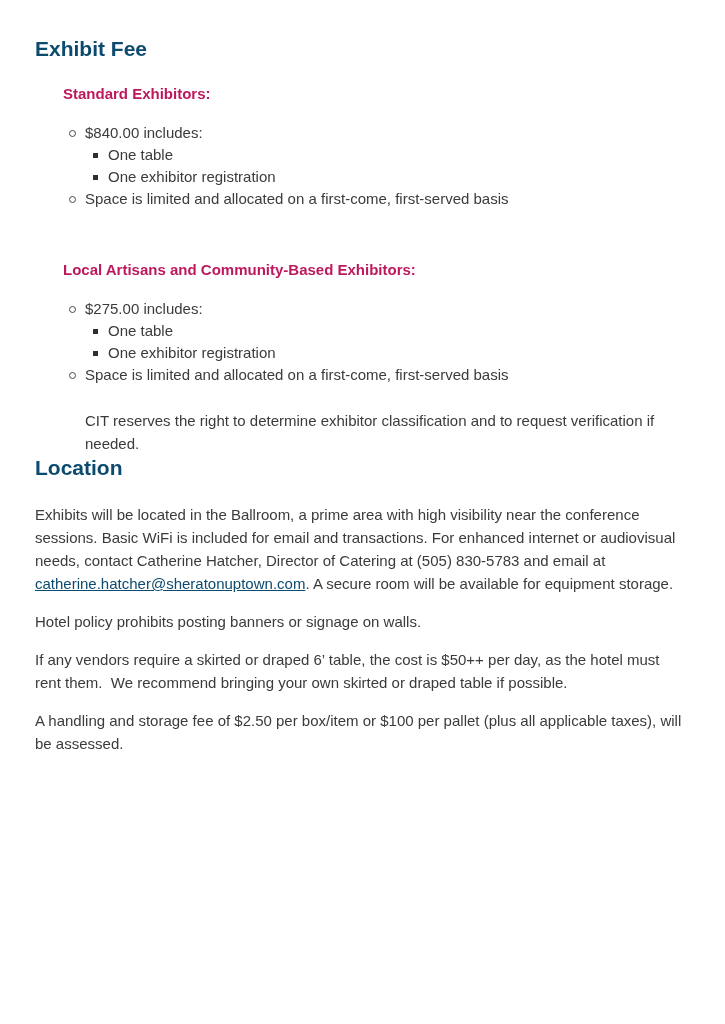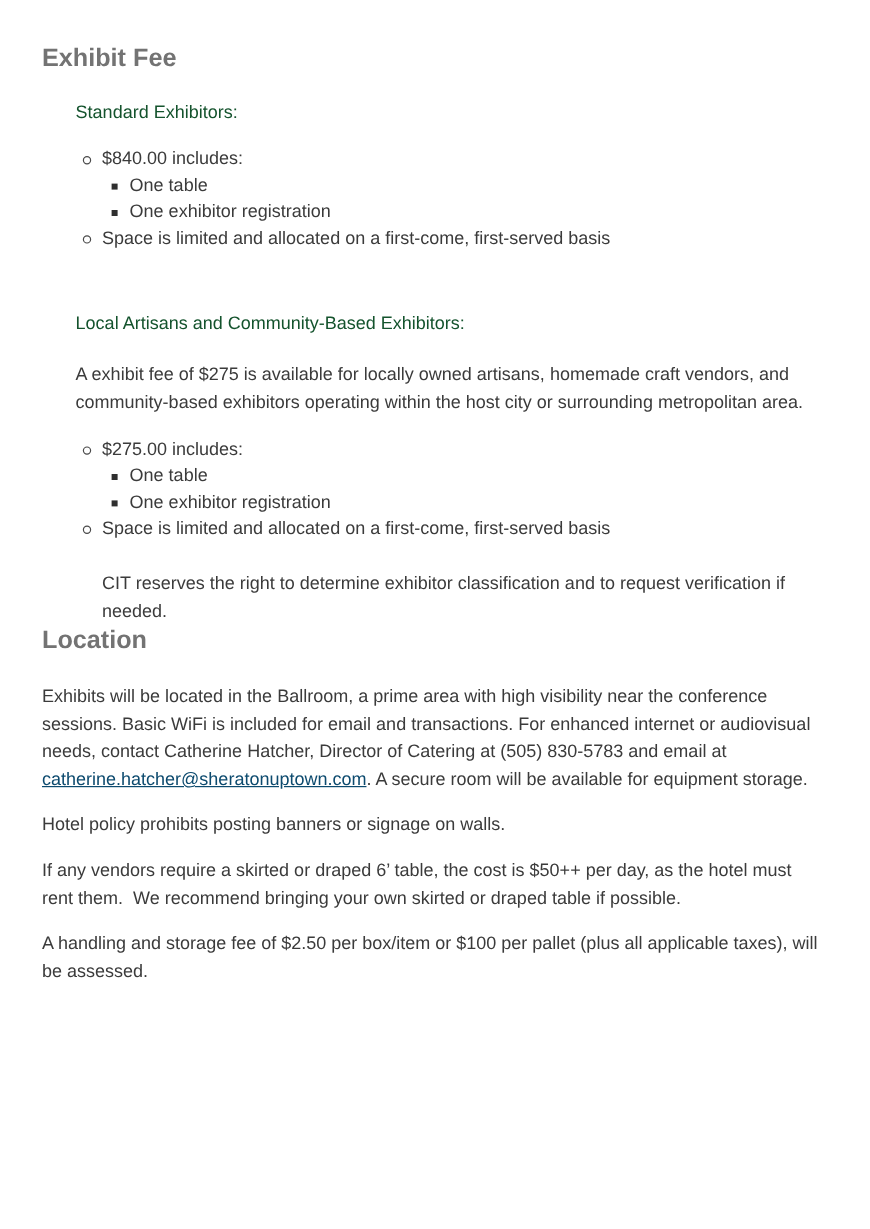--- a/index.html
+++ b/index.html
@@ -17,35 +17,35 @@
   .page {
     box-sizing: border-box;
     width: 725px;
     height: 1024px;
     padding: 36px 36px 0 35px;
   }
   h1.doc-heading {
     font-size: 21px;
     line-height: 26px;
     font-weight: 700;
-    color: #737373;
+    color: #0c4a6e;
     margin: 0;
     font-family: "Liberation Sans", sans-serif;
   }
   .section-indent {
     margin-left: 28px;
   }
   p {
     font-size: 15px;
     line-height: 23px;
     margin: 0;
   }
   .sub-heading {
-    font-weight: 400;
-    color: #14532d;
+    font-weight: 700;
+    color: #be185d;
     margin-top: 20px;
   }
   .body-para {
     margin-top: 20px;
   }
   .gap-lg {
     margin-top: 48px;
   }
   ul.lvl1 {
     list-style: none;
@@ -125,21 +125,20 @@
         <ul class="lvl2">
           <li>One table</li>
           <li>One exhibitor registration</li>
         </ul>
       </li>
       <li>Space is limited and allocated on a first-come, first-served basis</li>
     </ul>
 
     <p class="sub-heading gap-lg">Local Artisans and Community-Based Exhibitors:</p>
 
-    <p class="body-para">A exhibit fee of $275 is available for locally owned artisans, homemade craft vendors, and community-based exhibitors operating within the host city or surrounding metropolitan area.</p>
 
     <ul class="lvl1">
       <li>
         <span>$275.00 includes:</span>
         <ul class="lvl2">
           <li>One table</li>
           <li>One exhibitor registration</li>
         </ul>
       </li>
       <li>Space is limited and allocated on a first-come, first-served basis</li>

